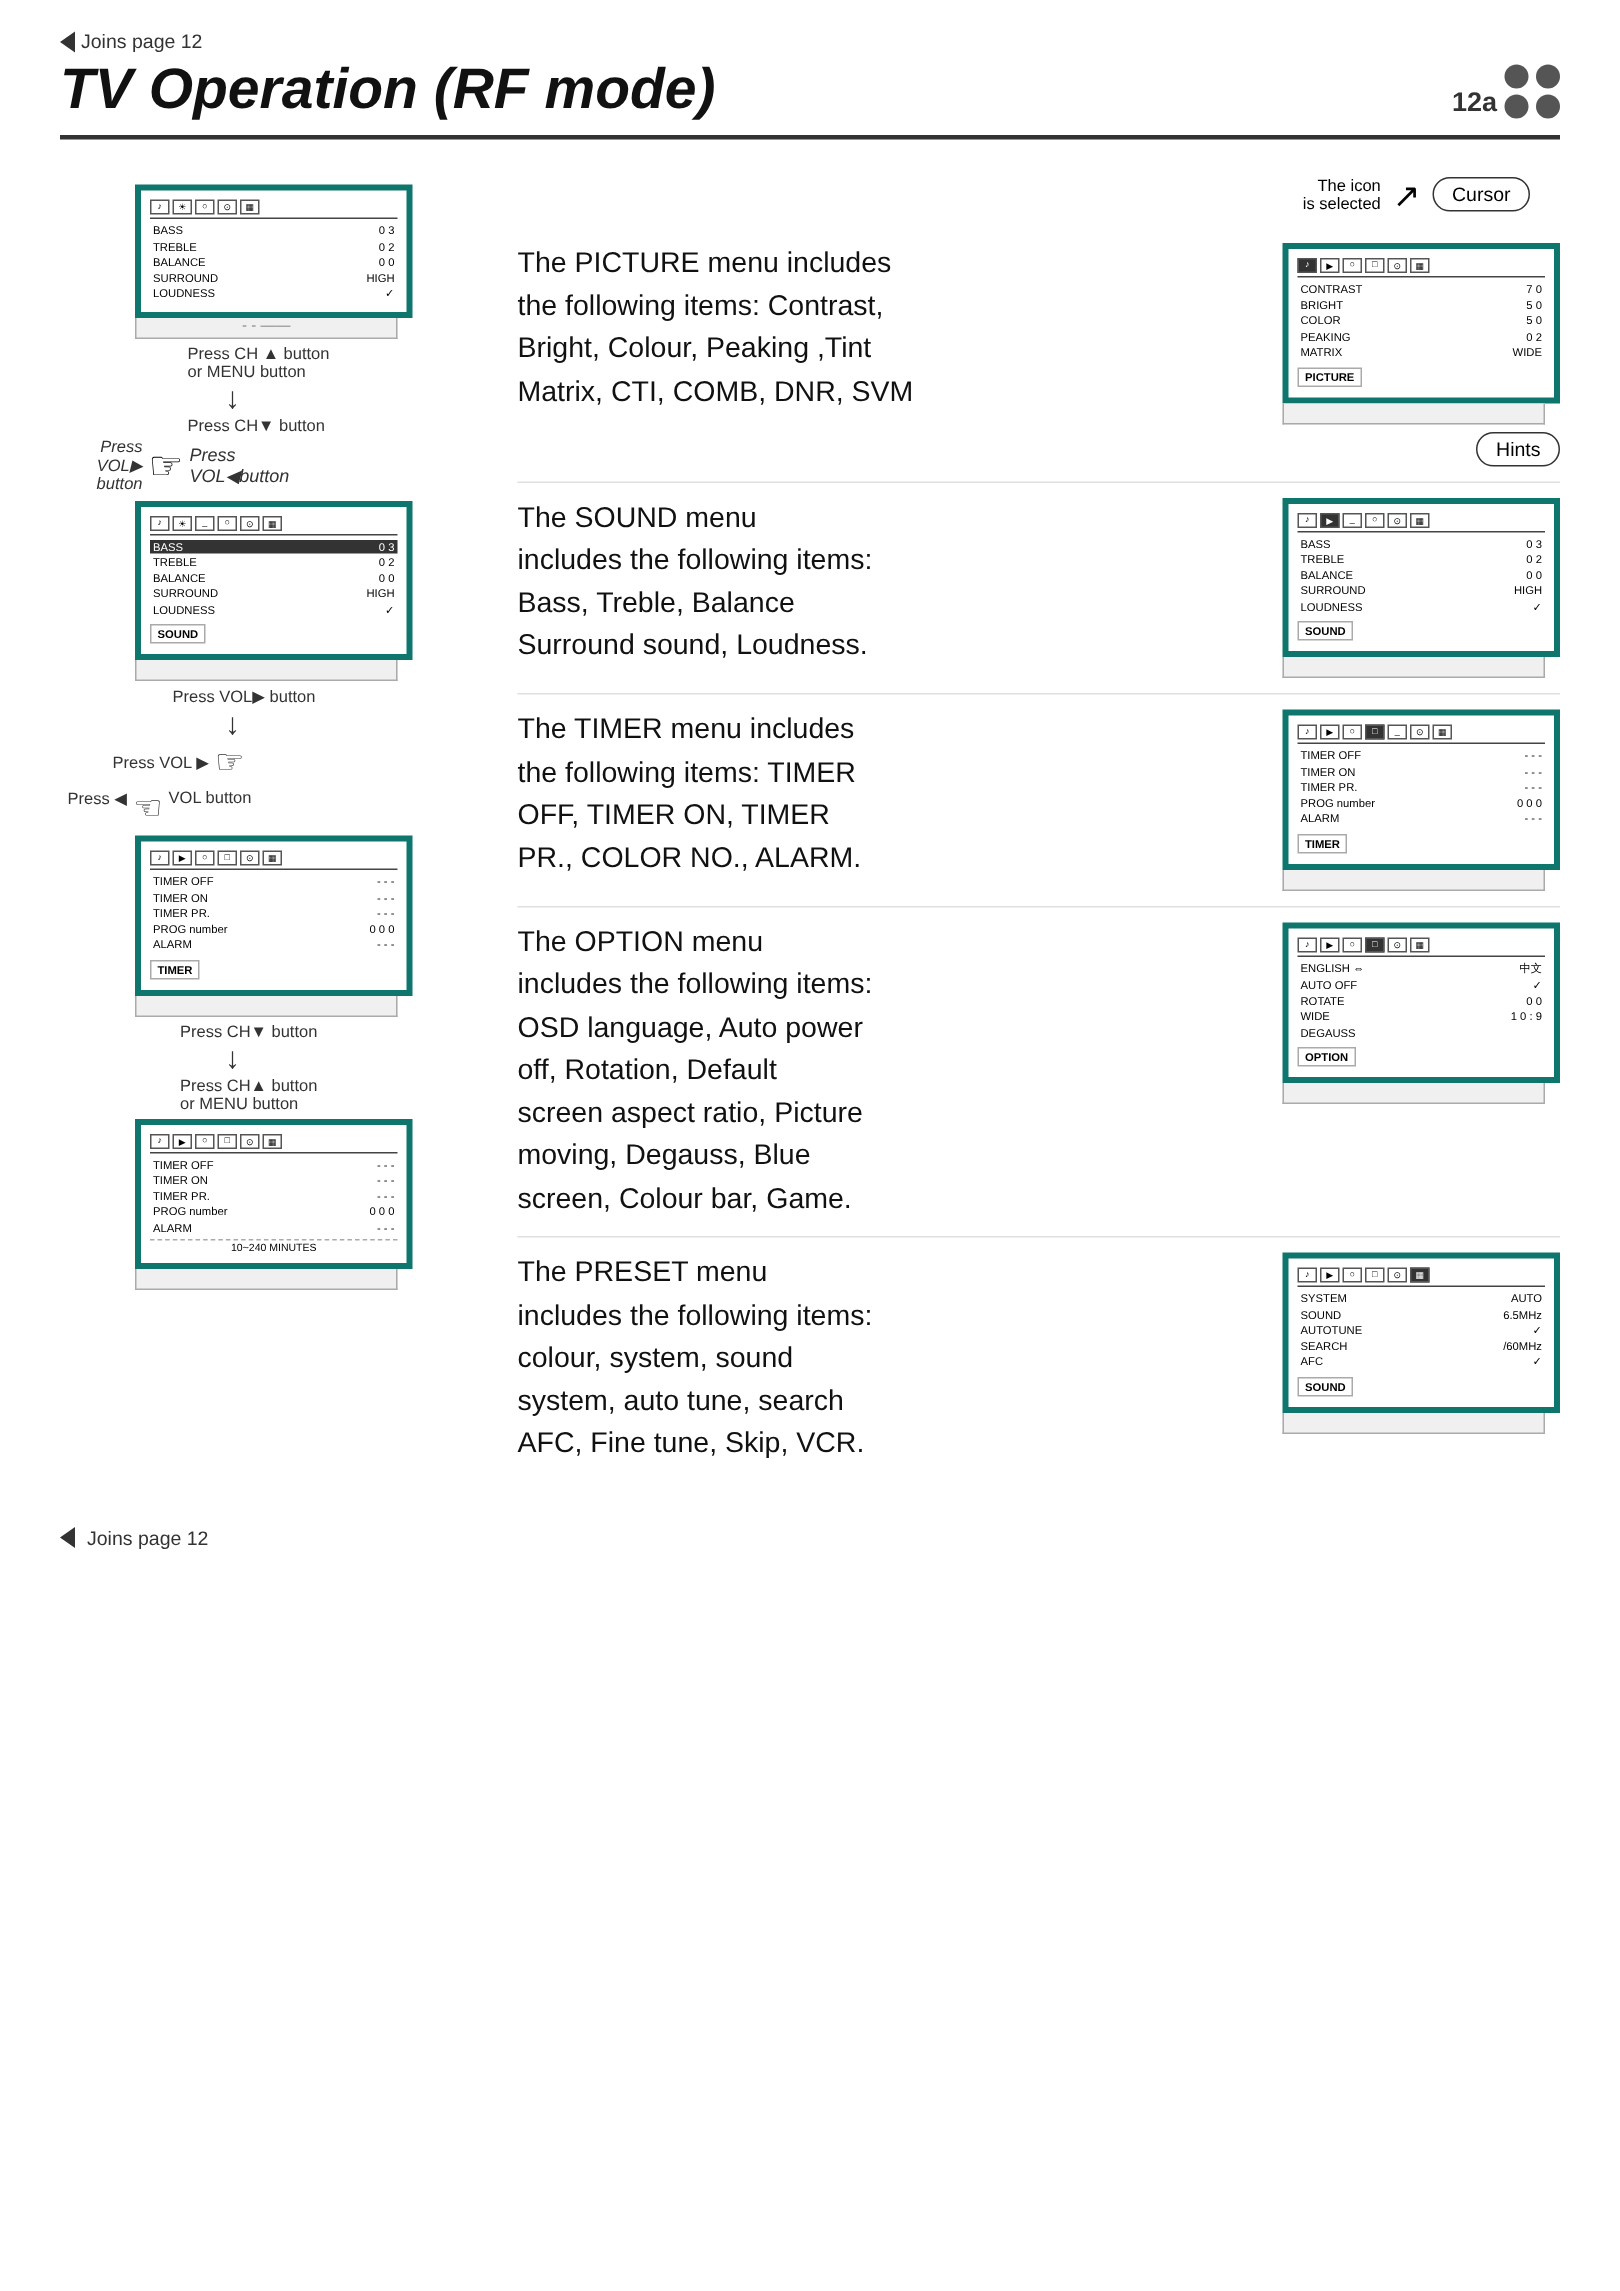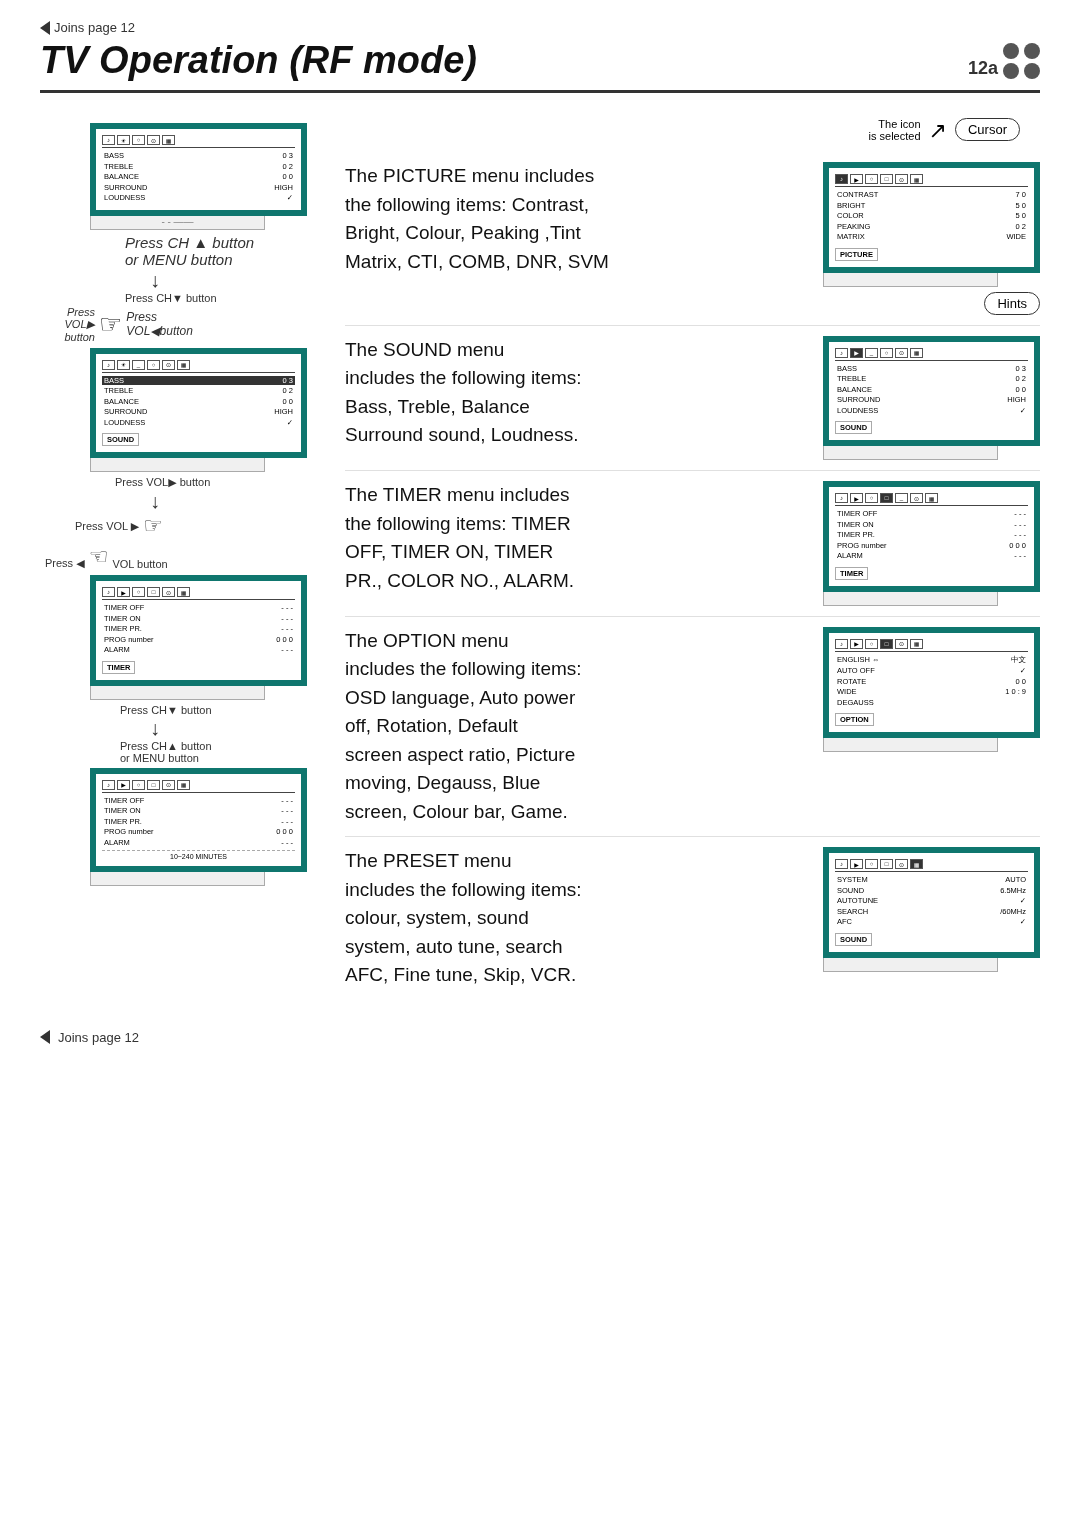--- a/index.html
+++ b/index.html
@@ -122,23 +122,23 @@
       font-size: 7.5px;
       font-weight: bold;
       background: #fff;
       border: 1px solid #aaa;
       display: inline-block;
       padding: 1px 4px;
       margin-top: 3px;
     }
 
     .screen-wrap {
-      border: 6px solid #0f766e;
+      border: 4px solid #0f766e;
       padding: 6px;
-      width: 217px;
+      width: 185px;
     }
 
     
     .bubble-rounded {
       border: 1.5px solid #333;
       border-radius: 14px;
       padding: 3px 12px;
       font-size: 13px;
       background: #fff;
       display: inline-block;
@@ -228,21 +228,21 @@
                 <span>✓</span>
               </div>
           </div>
         </div>
         <div style="height:14px;background:#f0f0f0;border:1px solid #aaa;border-top:none;width:175px;position:relative;">
           <div style="position:absolute;bottom:2px;left:50%;transform:translateX(-50%);font-size:10px;color:#888;">- - ——</div>
         </div>
       </div>
 
       <div style="margin-left:85px;margin-bottom:2px;font-size:11px;color:#333;">
-        <div style="white-space:pre-line;font-size:15px;font-style:italic;">Press CH ▲ button
+        <div style="white-space:pre-line;font-size:11px;">Press CH ▲ button
 or MENU button</div>
       </div>
 
       <div style="margin-left:110px;font-size:20px;color:#333;line-height:1;margin-bottom:2px;">↓</div>
 
       <div style="margin-left:85px;font-size:11px;color:#333;margin-bottom:2px;">
         <span>Press CH▼ button</span>
       </div>
 
       <div style="display:flex;align-items:center;margin-bottom:5px;margin-left:0px;position:relative;">
@@ -300,21 +300,21 @@
       <div style="margin-left:75px;font-size:11px;color:#333;margin-top:3px;margin-bottom:2px;">
         <span>Press VOL▶ button</span>
       </div>
 
       <div style="margin-left:110px;font-size:20px;color:#333;line-height:1;margin-bottom:2px;">↓</div>
 
       <div style="margin-left:35px;font-size:11px;color:#333;margin-bottom:5px;display:flex;align-items:center;gap:4px;">
         <span>Press VOL ▶</span>
         <span style="font-size:22px;">☞</span>
       </div>
-      <div style="margin-left:5px;font-size:11px;color:#333;margin-bottom:5px;display:flex;align-items:flex-end;gap:4px;">
+      <div style="margin-left:5px;font-size:11px;color:#333;margin-bottom:5px;display:flex;align-items:flex-start;gap:4px;">
         <span>Press ◀</span>
         <span style="font-size:22px;">☜</span>
         <span>VOL  button</span>
       </div>
 
       <div style="margin-left:50px;margin-bottom:4px;">
         <div class="screen-wrap">
           <div class="mini-screen">
             <div class="top-bar">
               <div class="mini-icon-box">♪</div>

